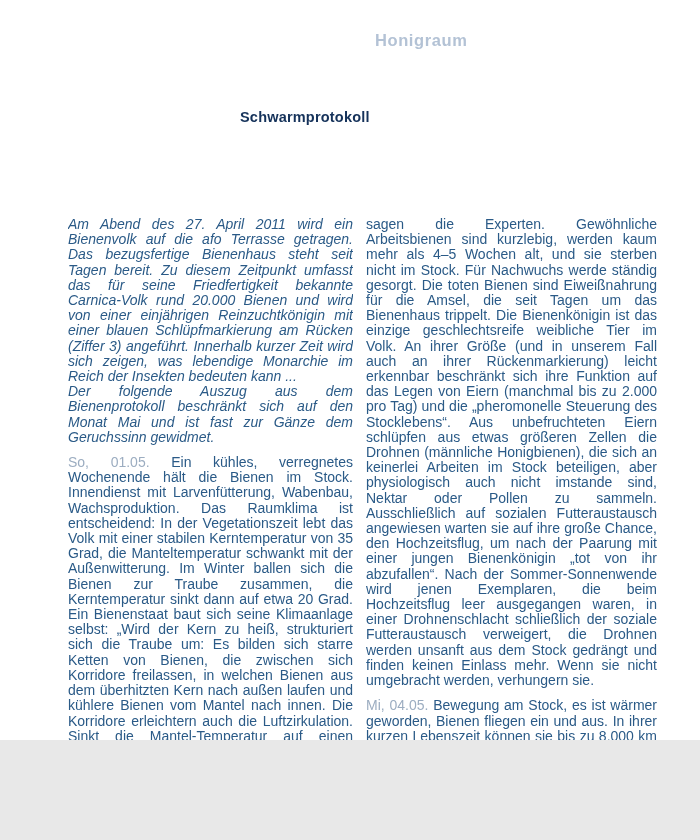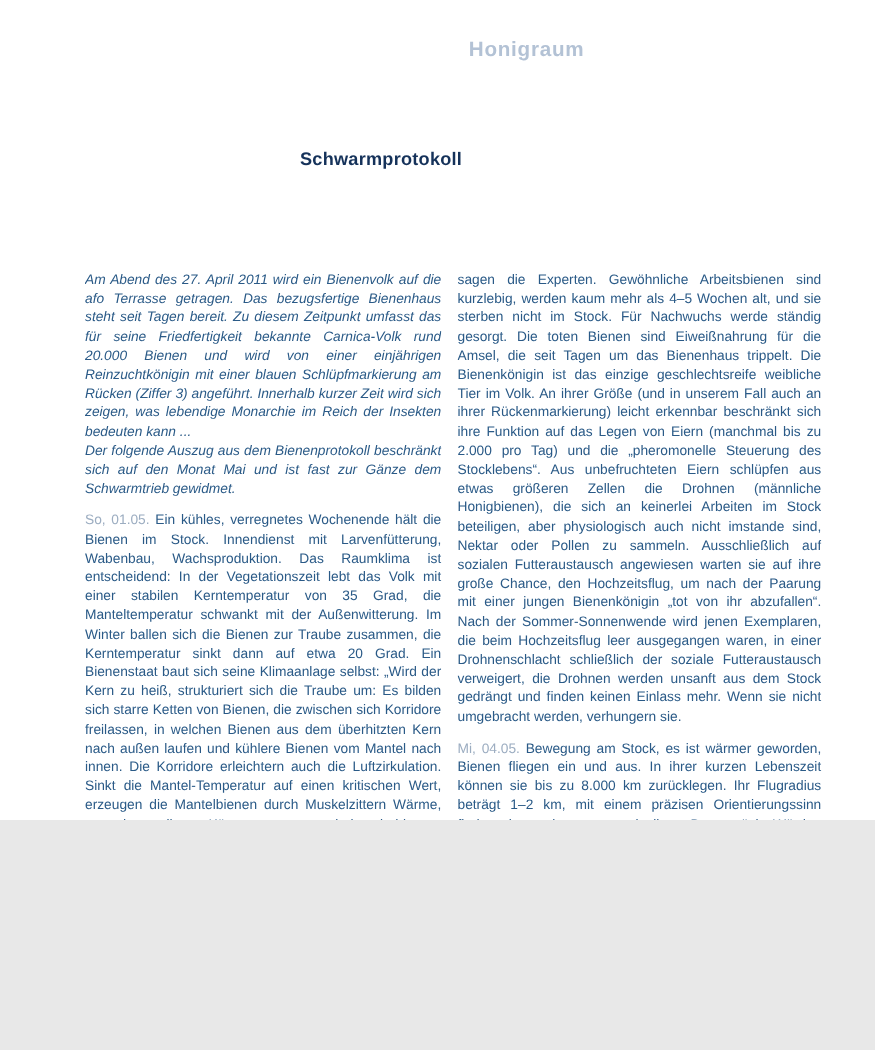--- a/index.html
+++ b/index.html
@@ -6,39 +6,39 @@
     --c-body:#2a5a87;
     --c-date:#9cadc1;
     --c-head:#b3c2d5;
     --c-title:#15325a;
     --c-bg:#ffffff;
   }
   html,body{margin:0;padding:0;}
   body{background:#e8e8e8;}
   .page{
     position:relative;
-    width:700px;height:656px;
+    width:700px;height:740px;
     background:var(--c-bg);
     font-family:"Liberation Sans","DejaVu Sans",sans-serif;
     overflow:hidden;
     margin:0 auto;
   }
   .running-head{
     position:absolute;left:375px;top:31px;
     font-size:16.5px;font-weight:bold;letter-spacing:0.6px;
     color:var(--c-head);
   }
   .chapter-title{
-    position:absolute;left:240px;top:120px;margin:0;
+    position:absolute;left:240px;top:109px;margin:0;
     font-size:14.5px;font-weight:bold;letter-spacing:0.2px;
     color:var(--c-title);
   }
   .col{
     position:absolute;top:217px;height:542px;overflow:hidden;
-    font-size:11px;line-height:15.2px;
+    font-size:14px;line-height:15.2px;
     text-align:justify;
     color:var(--c-body);
   }
   .col-left{left:68px;width:285px;}
   .col-right{left:366px;width:291px;}
   .col p{margin:0 0 10px 0;}
   .intro{margin:0 0 10px 0;}
   .intro p{font-style:italic;margin:0;}
   .entry .date{color:var(--c-date);}
   .page-number{
@@ -50,21 +50,21 @@
 <body>
 
 <div class="page">
   <div class="running-head">Honigraum</div>
 
   <h1 class="chapter-title">Schwarmprotokoll</h1>
 
   <div class="col col-left" id="col-left">
       <div class="intro">
         <p>Am Abend des 27. April 2011 wird ein Bienenvolk auf die afo Terrasse getragen. Das bezugsfertige Bienenhaus steht seit Tagen bereit. Zu diesem Zeitpunkt umfasst das für seine Friedfertigkeit bekannte Carnica-Volk rund 20.000 Bienen und wird von einer einjährigen Reinzuchtkönigin mit einer blauen Schlüpfmarkierung am Rücken (Ziffer 3) angeführt. Innerhalb kurzer Zeit wird sich zeigen, was lebendige Monarchie im Reich der Insekten bedeuten kann ...</p>
-        <p>Der folgende Auszug aus dem Bienenprotokoll beschränkt sich auf den Monat Mai und ist fast zur Gänze dem Schwarmtrieb gewidmet.</p>
+        <p>Der folgende Auszug aus dem Bienenprotokoll beschränkt sich auf den Monat Mai und ist fast zur Gänze dem Geruchssinn gewidmet.</p>
       </div>
       <p class="entry"><span class="date">So, 01.05. </span>Ein kühles, verregnetes Wochenende hält die Bienen im Stock. Innendienst mit Larvenfütterung, Wabenbau, Wachsproduktion. Das Raumklima ist entscheidend: In der Vegetationszeit lebt das Volk mit einer stabilen Kerntemperatur von 35 Grad, die Manteltemperatur schwankt mit der Außenwitterung. Im Winter ballen sich die Bienen zur Traube zusammen, die Kerntemperatur sinkt dann auf etwa 20 Grad. Ein Bienenstaat baut sich seine Klimaanlage selbst: „Wird der Kern zu heiß, strukturiert sich die Traube um: Es bilden sich starre Ketten von Bienen, die zwischen sich Korridore freilassen, in welchen Bienen aus dem überhitzten Kern nach außen laufen und kühlere Bienen vom Mantel nach innen. Die Korridore erleichtern auch die Luftzirkulation. Sinkt die Mantel-Temperatur auf einen kritischen Wert, erzeugen die Mantelbienen durch Muskelzittern Wärme, so dass ihre Körpertemperatur bei niedrigeren Außentemperaturen nicht weiter absinken kann. Gleichzeitig kriechen sie nach innen und schließen damit die Korridore.“ Für diese solidarische Selbstorganisation hat man den Begriff des <em>Superorganismus</em> geprägt. Keine Übertreibung.</p>
       <p class="entry"><span class="date">Mo, 02.05. </span>Zögerlicher Betrieb an der Flugrampe, noch immer kühl.</p>
     </div>
 
   <div class="col col-right" id="col-right">
       <p class="entry">sagen die Experten. Gewöhnliche Arbeitsbienen sind kurzlebig, werden kaum mehr als 4–5 Wochen alt, und sie sterben nicht im Stock. Für Nachwuchs werde ständig gesorgt. Die toten Bienen sind Eiweißnahrung für die Amsel, die seit Tagen um das Bienenhaus trippelt. Die Bienenkönigin ist das einzige geschlechtsreife weibliche Tier im Volk. An ihrer Größe (und in unserem Fall auch an ihrer Rückenmarkierung) leicht erkennbar beschränkt sich ihre Funktion auf das Legen von Eiern (manchmal bis zu 2.000 pro Tag) und die „pheromonelle Steuerung des Stocklebens“. Aus unbefruchteten Eiern schlüpfen aus etwas größeren Zellen die Drohnen (männliche Honigbienen), die sich an keinerlei Arbeiten im Stock beteiligen, aber physiologisch auch nicht imstande sind, Nektar oder Pollen zu sammeln. Ausschließlich auf sozialen Futteraustausch angewiesen warten sie auf ihre große Chance, den Hochzeitsflug, um nach der Paarung mit einer jungen Bienenkönigin „tot von ihr abzufallen“. Nach der Sommer-Sonnenwende wird jenen Exemplaren, die beim Hochzeitsflug leer ausgegangen waren, in einer Drohnenschlacht schließlich der soziale Futteraustausch verweigert, die Drohnen werden unsanft aus dem Stock gedrängt und finden keinen Einlass mehr. Wenn sie nicht umgebracht werden, verhungern sie.</p>
       <p class="entry"><span class="date">Mi, 04.05. </span>Bewegung am Stock, es ist wärmer geworden, Bienen fliegen ein und aus. In ihrer kurzen Lebenszeit können sie bis zu 8.000 km zurücklegen. Ihr Flugradius beträgt 1–2 km, mit einem präzisen Orientierungssinn finden sie zentimetergenau in ihren Bau zurück. Würden wir den Stock, dessen Position auf der Bienenbank wohlüberlegt ist, um einen Meter verschieben, würden die Bienen das Flugloch eine zeitlang um einen Meter verfehlen. Im Unterschied zum Menschen können Bienen den roten Anteil des Farbspektrums nicht wahrnehmen, dafür einen Teil des ultravioletten Lichts. Ihr Facettenauge bewährt sich besser im Flug als in Ruhe, ihr Geruchssinn ist außerordentlich. Imker P. hat uns abgeraten, in schwarzer Kleidung am Bienenstock zu hantieren, helle Farben werden</p>
     </div>
 

